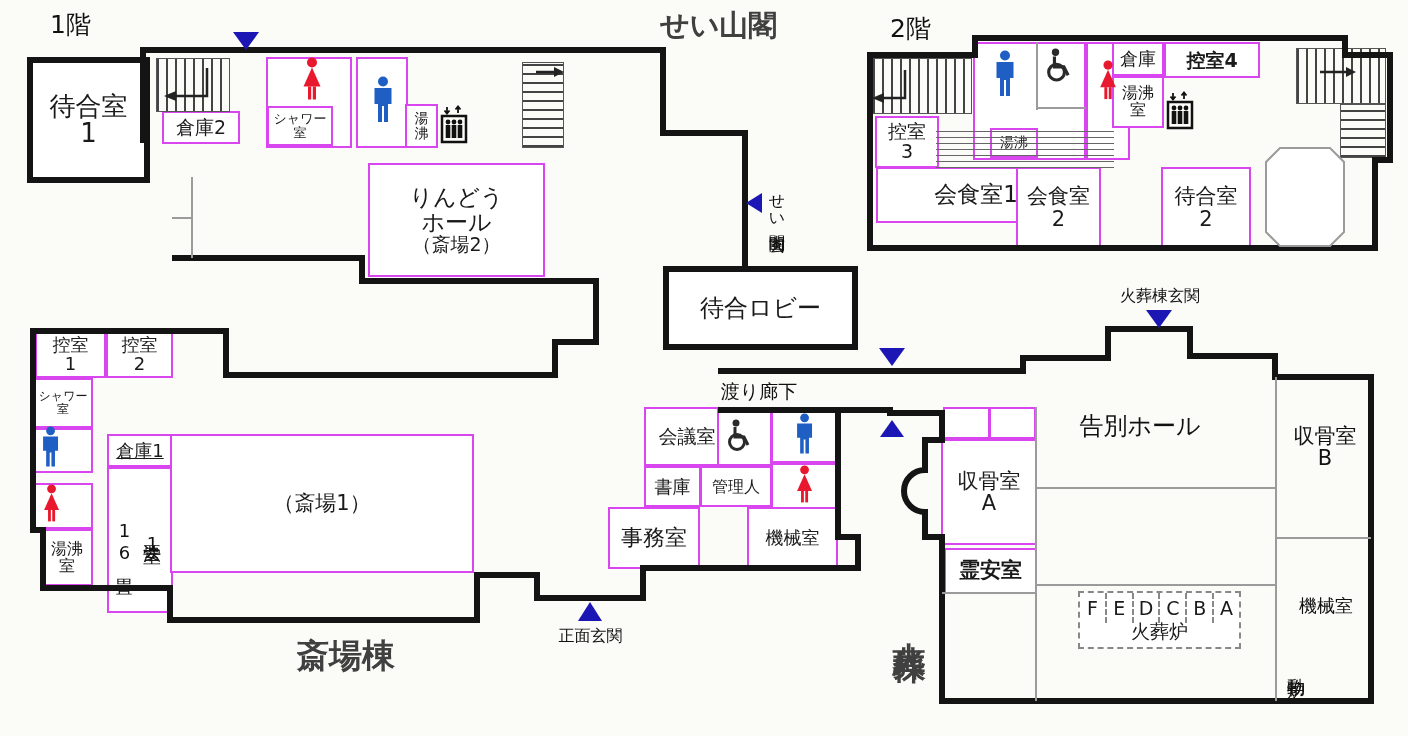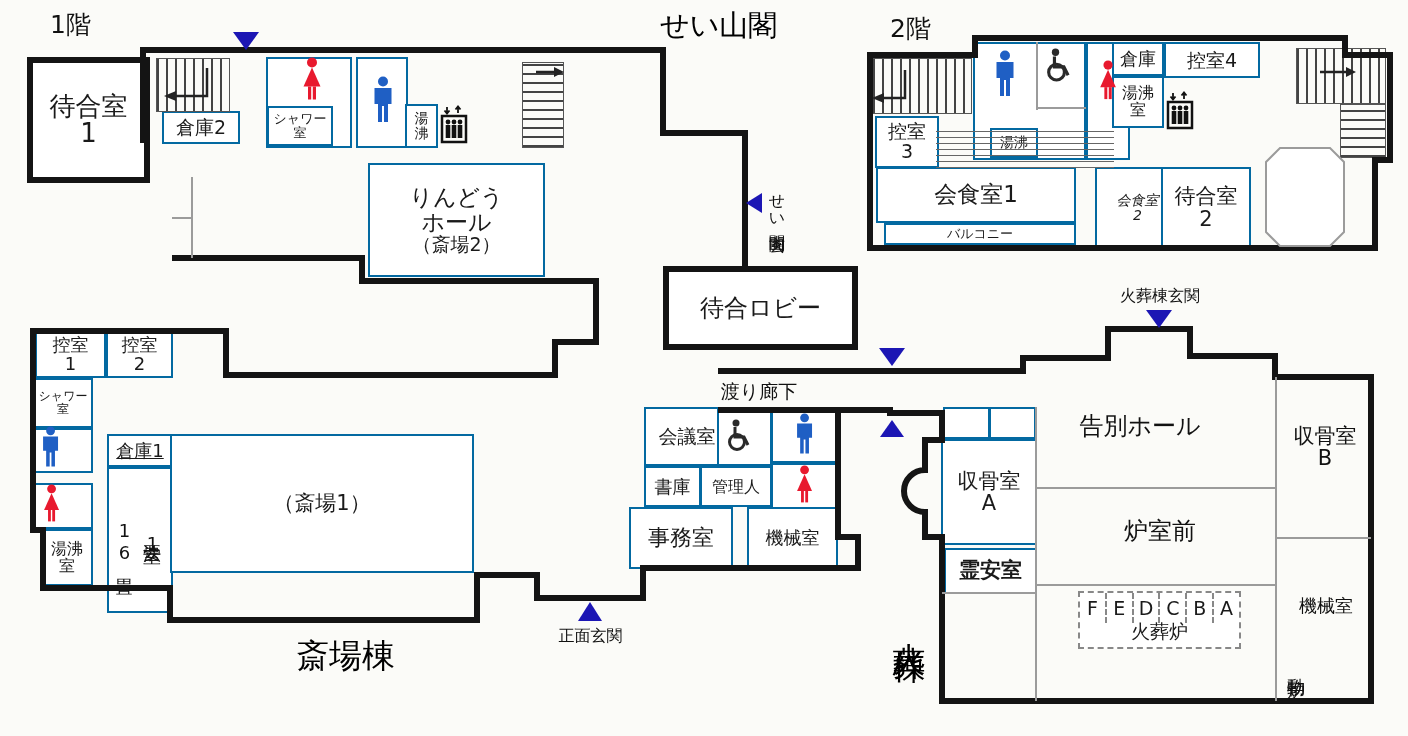--- a/index.html
+++ b/index.html
@@ -1,26 +1,26 @@
 <!DOCTYPE html>
 <html><head>
 <meta charset="utf-8">
 <style>
   html,body{margin:0;padding:0;background:#fbfbf8;font-family:"DejaVu Sans",sans-serif;}
   #map{position:relative;width:1408px;height:736px;background:#fbfbf8;overflow:hidden;color:#1a1a1a;}
-  .room{position:absolute;background:#fff;border:2px solid #0369a1;display:flex;flex-direction:column;
+  .room{position:absolute;background:#fff;border:2px solid #d946ef;display:flex;flex-direction:column;
         align-items:center;justify-content:center;text-align:center;box-sizing:border-box;line-height:1.1;}
   .thick{border:6px solid #141414;}
   .ml{white-space:pre-line;line-height:1.05;}
   .vert{writing-mode:vertical-rl;text-orientation:upright;letter-spacing:1px;}
   .stairs{position:absolute;box-sizing:border-box;border:1px solid #555;}
   .sv{background-image:repeating-linear-gradient(90deg,#444 0 2px,transparent 2px 9px);}
   .sh{background-image:repeating-linear-gradient(0deg,#444 0 2px,transparent 2px 9px);}
   .shf{background-image:repeating-linear-gradient(0deg,#666 0 1.5px,transparent 1.5px 6px);}
-  .ttl{position:absolute;font-weight:normal;color:#000000;}
+  .ttl{position:absolute;font-weight:bold;color:#404040;}
   .lbl{position:absolute;color:#111;text-align:center;}
   svg.overlay{position:absolute;left:0;top:0;pointer-events:none;}
   .kcells{display:flex;width:100%;height:30px;}
   .kcells span{flex:1;border-right:2px dashed #888;display:flex;align-items:center;justify-content:center;font-size:19px;}
   .kcells span:last-child{border-right:none;}
 </style>
 </head>
 <body>
 
 <div id="map">
@@ -43,24 +43,23 @@
   <div class="stairs sh" style="left:522px;top:62px;width:42px;height:86px;"></div>
 
   <div class="room ml" style="left:875px;top:116px;width:64px;height:52px;font-size:19px;">控室
 3</div>
   <div class="room" style="left:973px;top:42px;width:113px;height:118px;"></div>
   <div class="room" style="left:990px;top:128px;width:48px;height:30px;font-size:14px;">湯沸</div>
   <div class="room" style="left:1086px;top:42px;width:44px;height:118px;"></div>
   <div class="room" style="left:1112px;top:42px;width:52px;height:34px;font-size:18px;">倉庫</div>
   <div class="room ml" style="left:1112px;top:76px;width:52px;height:52px;font-size:16px;">湯沸
 室</div>
-  <div class="room" style="left:1164px;top:42px;width:96px;height:36px;font-size:19px;">控室4</div>
+  <div class="room" style="left:1164px;top:42px;width:96px;height:36px;font-size:19px;font-weight:bold;">控室4</div>
   <div class="room" style="left:876px;top:167px;width:200px;height:56px;font-size:23px;">会食室1</div>
-  <div class="room" style="left:884px;top:223px;width:192px;height:22px;font-size:13px;">バルコニー</div>
-  <div class="room ml" style="left:1095px;top:167px;width:85px;height:81px;font-size:14px;font-style:italic;">会食室
+  <div class="room ml" style="left:1016px;top:167px;width:85px;height:81px;font-size:21px;">会食室
 2</div>
   <div class="room ml" style="left:1161px;top:167px;width:90px;height:81px;font-size:21px;">待合室
 2</div>
   <div class="lbl ml" style="left:1282px;top:166px;width:44px;height:62px;font-size:21px;line-height:1.2;">吹
 抜</div>
   <div class="stairs sv" style="left:872px;top:58px;width:100px;height:56px;"></div>
   <div class="stairs shf" style="left:936px;top:130px;width:178px;height:38px;border:none;"></div>
   <div class="stairs sv" style="left:1296px;top:48px;width:90px;height:56px;"></div>
   <div class="stairs sh" style="left:1340px;top:104px;width:46px;height:54px;"></div>
 
@@ -78,32 +77,31 @@
   <div class="room" style="left:107px;top:467px;width:66px;height:146px;"></div>
   <span class="lbl vert" style="left:138px;top:478px;width:26px;height:128px;font-size:18px;">法要室1</span>
   <span class="lbl vert" style="left:112px;top:490px;width:24px;height:104px;font-size:18px;">16畳</span>
   <div class="room" style="left:170px;top:434px;width:304px;height:139px;">
     <span style="font-size:21px;">（斎場1）</span>
   </div>
   <div class="room" style="left:644px;top:407px;width:86px;height:59px;font-size:19px;">会議室</div>
   <div class="room" style="left:717px;top:407px;width:55px;height:59px;"></div>
   <div class="room" style="left:644px;top:466px;width:57px;height:41px;font-size:18px;">書庫</div>
   <div class="room" style="left:700px;top:466px;width:72px;height:41px;font-size:16px;">管理人</div>
-  <div class="room" style="left:629px;top:507px;width:104px;height:62px;font-size:22px;">事務室</div>
+  <div class="room" style="left:608px;top:507px;width:92px;height:62px;font-size:22px;">事務室</div>
   <div class="room" style="left:747px;top:507px;width:91px;height:62px;font-size:18px;">機械室</div>
   <div class="room" style="left:771px;top:407px;width:67px;height:56px;"></div>
   <div class="room" style="left:771px;top:463px;width:67px;height:46px;"></div>
 
   <div class="room" style="left:943px;top:407px;width:47px;height:32px;"></div>
   <div class="room" style="left:989px;top:407px;width:47px;height:32px;"></div>
   <div class="room ml" style="left:941px;top:439px;width:96px;height:106px;font-size:21px;">収骨室
 A</div>
   <div class="room" style="left:944px;top:548px;width:93px;height:46px;font-size:21px;font-weight:bold;">霊安室</div>
   <div class="lbl" style="left:1040px;top:410px;width:200px;height:34px;font-size:24px;">告別ホール</div>
-  <div class="lbl" style="left:1090px;top:515px;width:140px;height:34px;font-size:24px;">炉室前</div>
   <div style="position:absolute;left:1078px;top:591px;width:163px;height:58px;border:2px dashed #888;box-sizing:border-box;background:#fff;">
     <div class="kcells">
       <span>F</span>
       <span>E</span>
       <span>D</span>
       <span>C</span>
       <span>B</span>
       <span>A</span>
     </div>
     <div style="text-align:center;font-size:19px;margin-top:-4px;">火葬炉</div>

